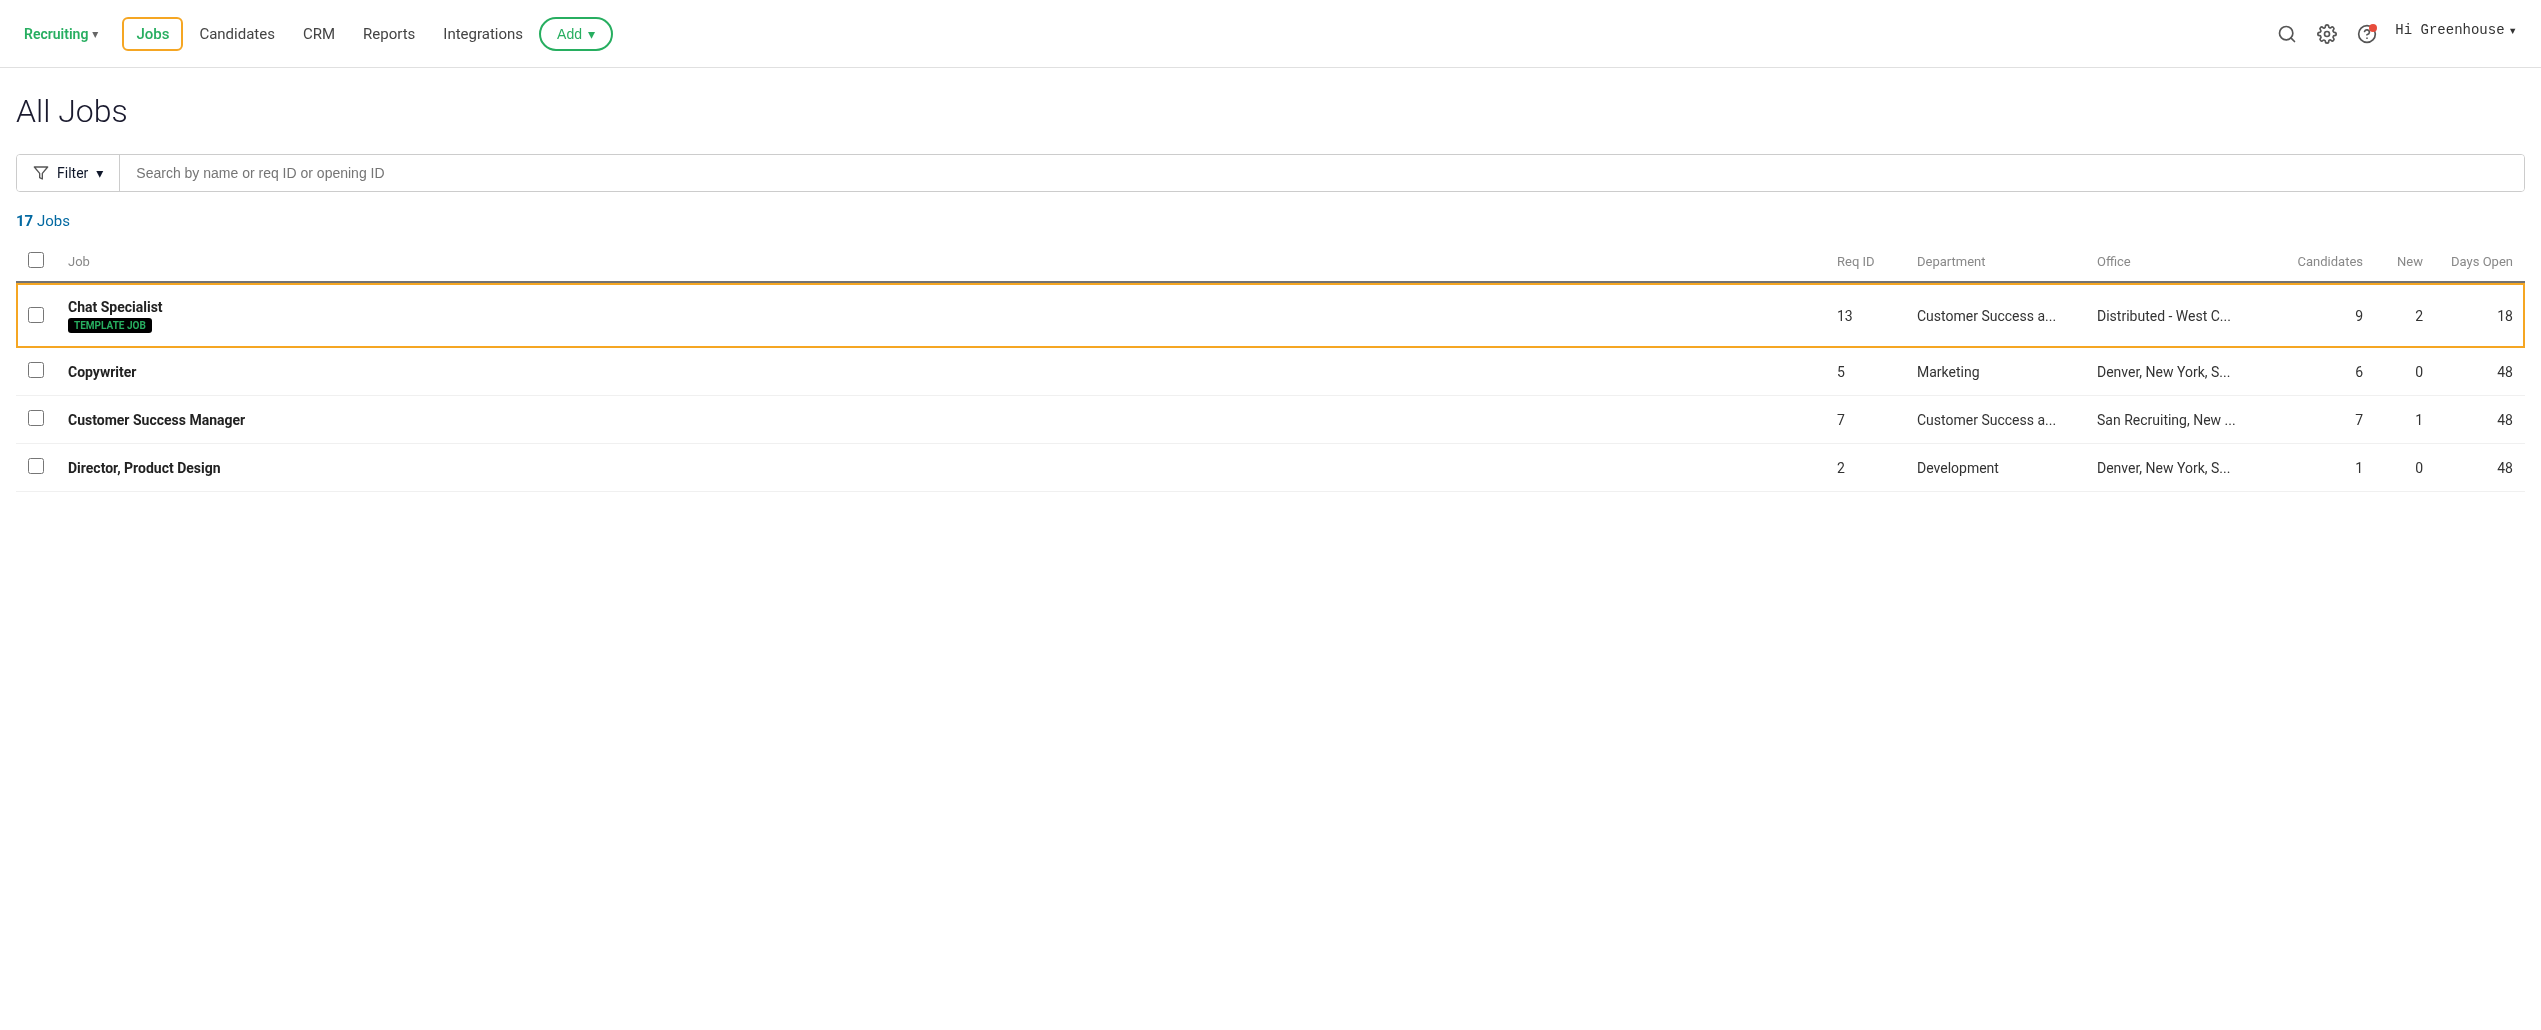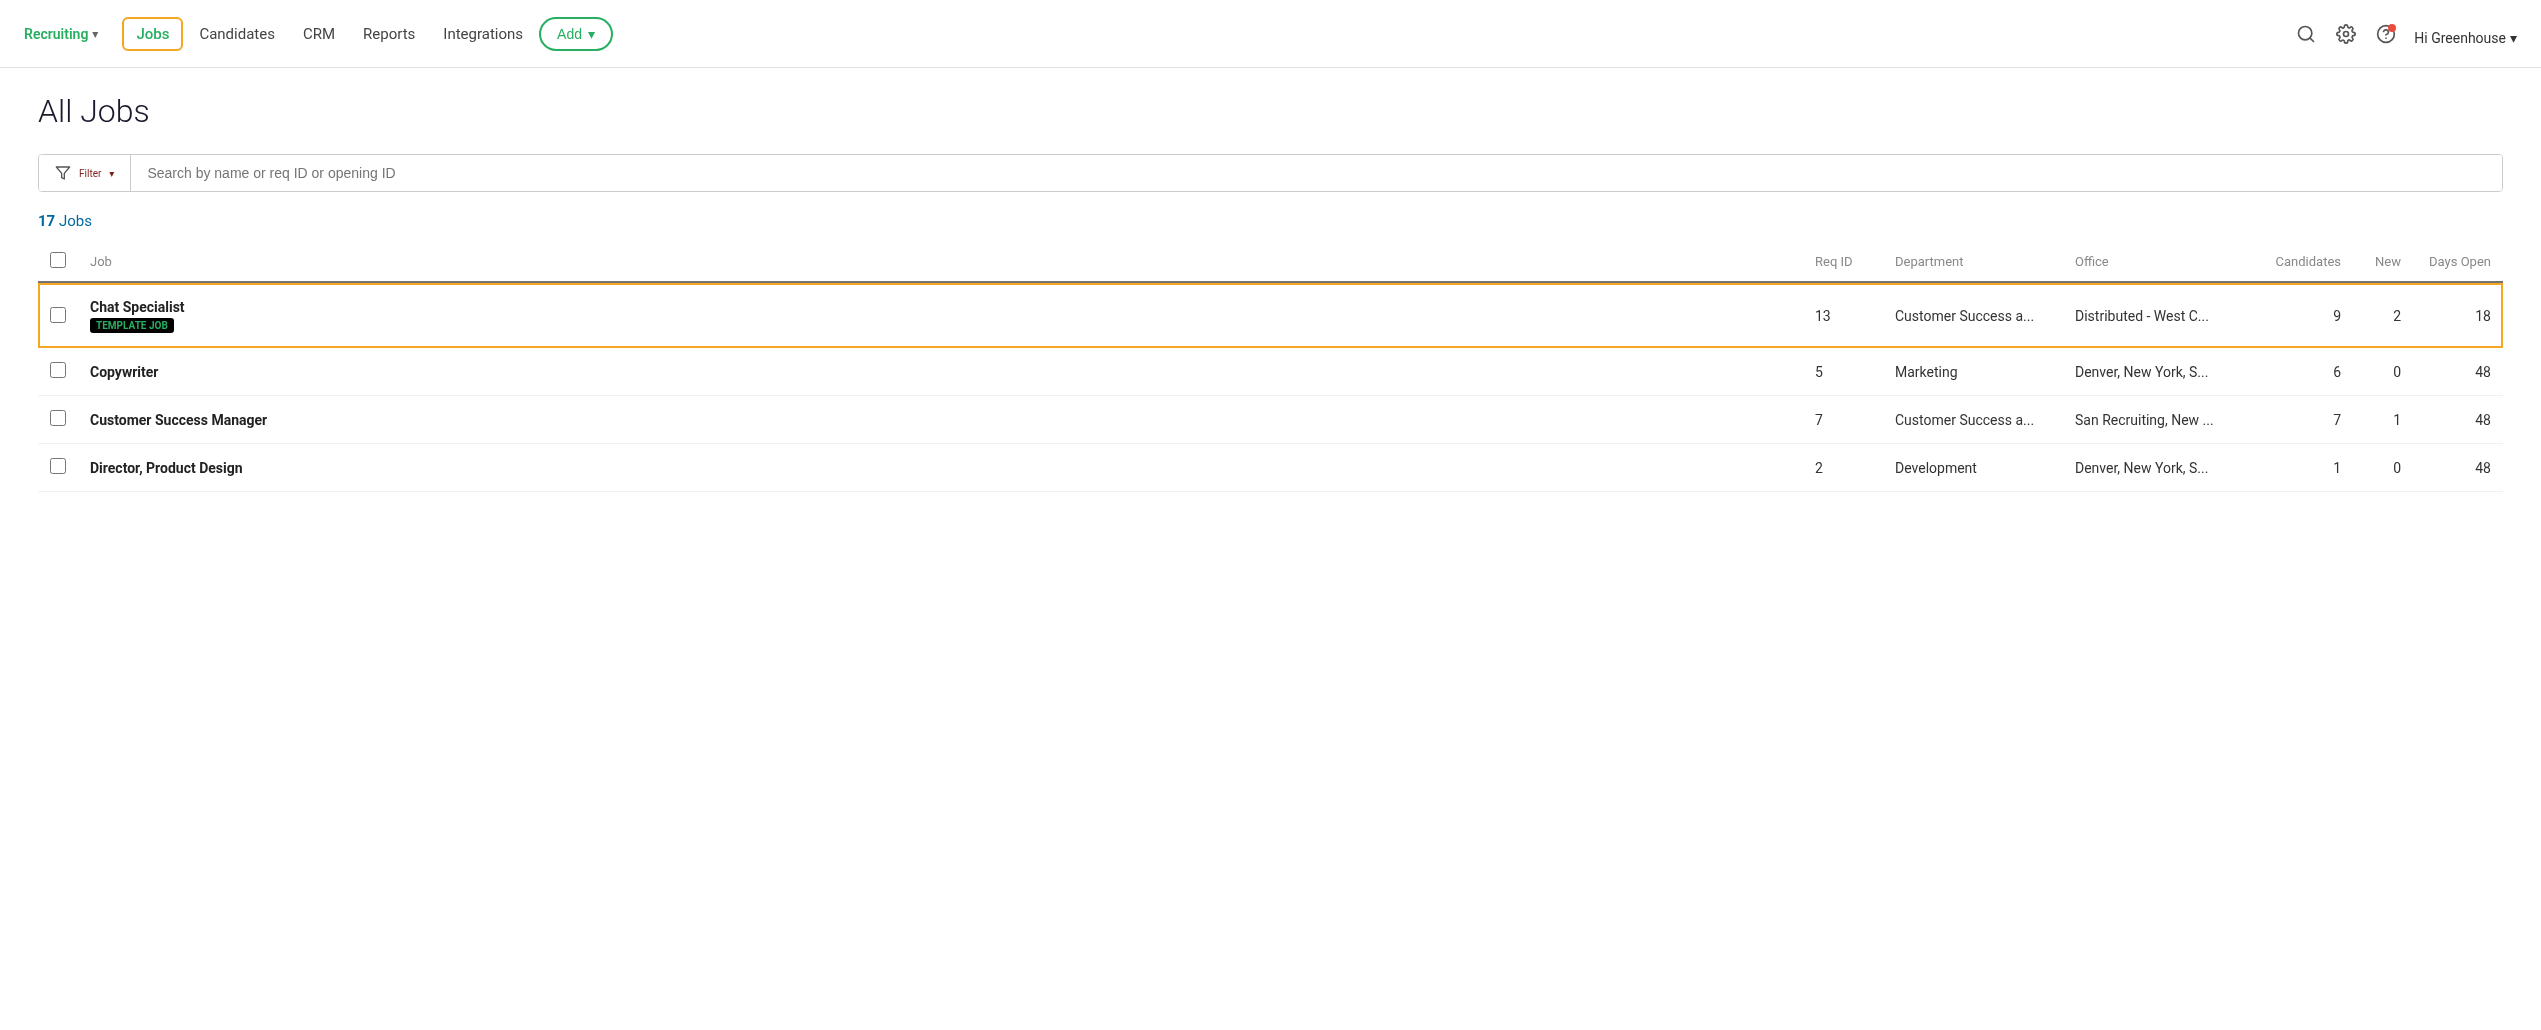--- a/index.html
+++ b/index.html
@@ -19,36 +19,36 @@
       border-radius: 4px; text-decoration: none;
     }
     .nav-item.active {
       color: #27ae60; border: 2px solid #f5a623; border-radius: 6px; font-weight: 500;
     }
     .add-btn {
       display: flex; align-items: center; gap: 6px; padding: 7px 16px;
       border: 2px solid #27ae60; border-radius: 20px; color: #27ae60;
       font-size: 14px; cursor: pointer; background: #fff; font-weight: 500;
     }
-    .nav-right { display: flex; align-items: flex-end; gap: 16px; margin-left: auto; }
+    .nav-right { display: flex; align-items: flex-start; gap: 16px; margin-left: auto; font-family: Liberation Mono, monospace; }
     .nav-icon { width: 24px; height: 24px; cursor: pointer; color: #555; display: flex; align-items: center; justify-content: center; font-size: 18px; }
     .user-greeting { font-size: 14px; color: #333; cursor: pointer; display: flex; align-items: center; gap: 4px; }
 
     
-    .page { padding: 24px 38px; }
+    .page { padding: 24px 16px; }
     .page-title { font-size: 32px; font-weight: 300; color: #1a1a2e; margin-bottom: 24px; }
 
     
     .filter-bar {
       display: flex; align-items: center; border: 1px solid #ccc;
       border-radius: 4px; overflow: hidden; margin-bottom: 20px;
     }
     .filter-btn {
       display: flex; align-items: center; gap: 8px; padding: 10px 16px;
-      background: #fff; border-right: 1px solid #ccc; cursor: pointer; font-size: 10px; color: #7f1d1d;
+      background: #fff; border-right: 1px solid #ccc; cursor: pointer; font-size: 14px; color: #0f172a;
       white-space: nowrap;
     }
     .search-input {
       flex: 1; border: none; outline: none; padding: 10px 16px; font-size: 14px; color: #888;
     }
 
     
     .job-count { font-size: 15px; color: #0369a1; margin-bottom: 12px; }
     .job-count strong { font-weight: 700; }
 

